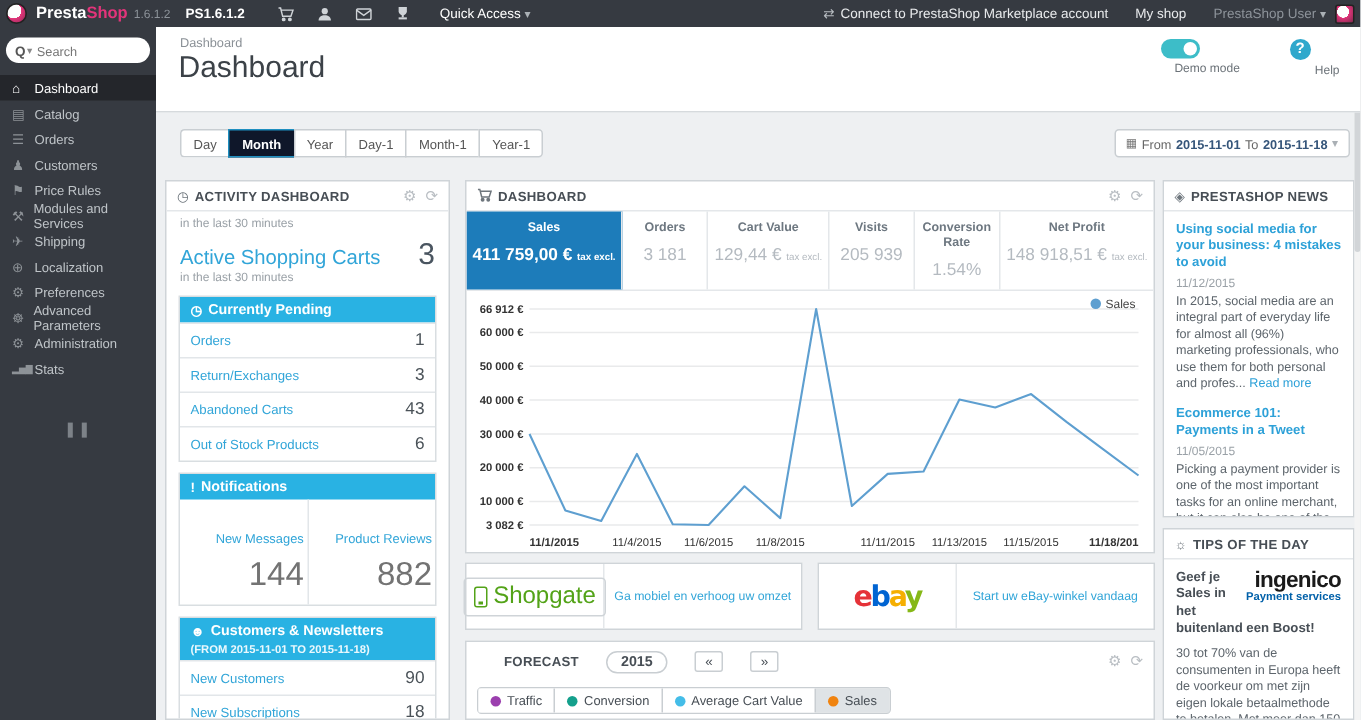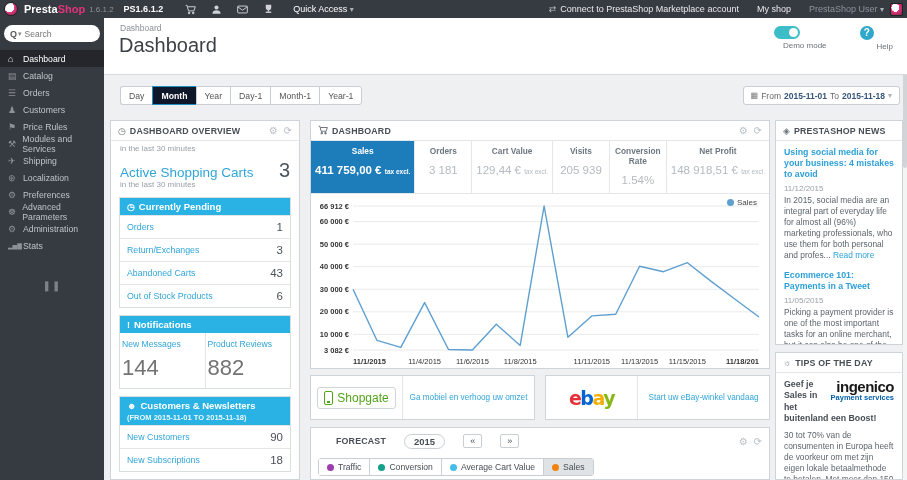--- a/index.html
+++ b/index.html
@@ -77,21 +77,21 @@
   .big-sub { font-size:8px; color:#9aa1a7; margin-top:-2px; }
   .sub-box { margin:7px 8px 0 8px; border:1px solid #d9dee1; }
   .cyan-head { background:#29b2e3; color:#fff; padding:3px 7px; font-size:9.5px; font-weight:bold; display:flex; align-items:center; gap:4px; }
   .cyan-head .chico { font-size:9px; }
   .cyan-sub { background:#29b2e3; color:#eaf8fd; padding:0 7px 3px 7px; font-size:7.5px; font-weight:bold; margin-top:-1px; }
   .srow { display:flex; justify-content:space-between; align-items:center; padding:5px 7px; border-top:1px solid #e2e6e9; }
   .sub-box .srow:first-of-type { border-top:none; }
   .srow .sl { font-size:8.8px; color:#31a5d8; cursor:pointer; }
   .srow .sv { font-size:11.5px; color:#4a5258; }
   .twocol { display:flex; }
-  .twocol .col { flex:1; text-align:left; padding:6px 2px 7px 2px; }
+  .twocol .col { flex:1; text-align:right; padding:21px 2px 7px 2px; }
   .twocol .col + .col { border-left:1px solid #e2e6e9; }
   .twocol .cl { font-size:8.6px; color:#31a5d8; cursor:pointer; }
   .twocol .cv { font-size:22px; color:#737373; margin-top:6px; }
 
   
   .p-dash { left:206px; top:45px; width:460px; height:249px; }
   .kpis { display:flex; border-bottom:1px solid #e4e7ea; }
   .kpi { flex:1; padding:5px 4px 7px 4px; border-right:1px solid #e4e7ea; text-align:center; cursor:pointer; }
   .kpi:last-child { border-right:none; }
   .kpi .klabel { font-size:8.3px; font-weight:bold; color:#6d7780; }
@@ -105,21 +105,21 @@
   .chart-legend .dot { width:7px; height:7px; border-radius:50%; }
 
   
   .banner { position:absolute; top:300px; width:225px; height:45px; background:#fff; border:1px solid #cfd4d8; display:flex; align-items:center; cursor:pointer; }
   .banner.b1 { left:206px; } .banner.b2 { left:441px; }
   .blogo { width:92px; display:flex; align-items:center; justify-content:center; border-right:1px solid #e4e7ea; height:100%; }
   .btext { flex:1; text-align:center; font-size:8.2px; color:#31a5d8; padding:0 6px; }
   .shopgate-box { border:1px solid #cfd4d8; border-radius:3px; padding:3px 6px; display:flex; align-items:center; gap:4px; }
   .sg-phone { width:9px; height:14px; border:1.6px solid #53a318; border-radius:2px; position:relative; }
   .sg-phone:after { content:""; position:absolute; left:2px; bottom:1px; width:3px; height:1.6px; background:#53a318; }
-  .sg-name { font-size:12px; color:#53a318;text-align:center; }
+  .sg-name { font-size:16px; color:#53a318;text-align:center; }
   .ebay-box { font-size:19px; font-weight:bold; letter-spacing:-1.5px; font-family:"DejaVu Sans",sans-serif; }
 
   
   .p-forecast { left:206px; top:352px; width:460px; height:53px; }
   .fc-head { height:26px; display:flex; align-items:center; padding:0 7px; gap:18px; }
   .year-pill { border:1px solid #c9ced2; border-radius:9px; padding:1px 9px; font-size:9.5px; font-weight:bold; color:#474e55; cursor:pointer; }
   .nav-btn { border:1px solid #c9ced2; background:#fff; border-radius:2px; padding:1px 6px; font-size:9px; color:#474e55; cursor:pointer; }
   .fc-legend { display:flex; margin:4px 0 0 7px; border:1px solid #c9ced2; border-radius:3px; width:max-content; }
   .lg-btn { display:flex; align-items:center; gap:4px; padding:3px 8px; font-size:8.6px; color:#474e55; border-right:1px solid #c9ced2; background:#fff; cursor:pointer; }
   .lg-btn:last-child { border-right:none; }
@@ -285,21 +285,21 @@
     <span>From</span>
     <b>2015-11-01</b>
     <span>To</span>
     <b>2015-11-18</b>
     <span class="caret">▾</span>
   </div>
 
   <div class="panel p-activity">
     <div class="phead">
       <span class="picon">◷</span>
-      <span class="ptxt">DASHBOARD OVERVIEW</span>
+      <span class="ptxt">ACTIVITY DASHBOARD</span>
       <div class="pctrl">
         <span>⚙</span>
         <span>⟳</span>
       </div>
     </div>
     <div class="big-row">
       <div class="big-sub">in the last 30 minutes</div>
     </div>
     <div class="big-row">
       <div class="brtop">

